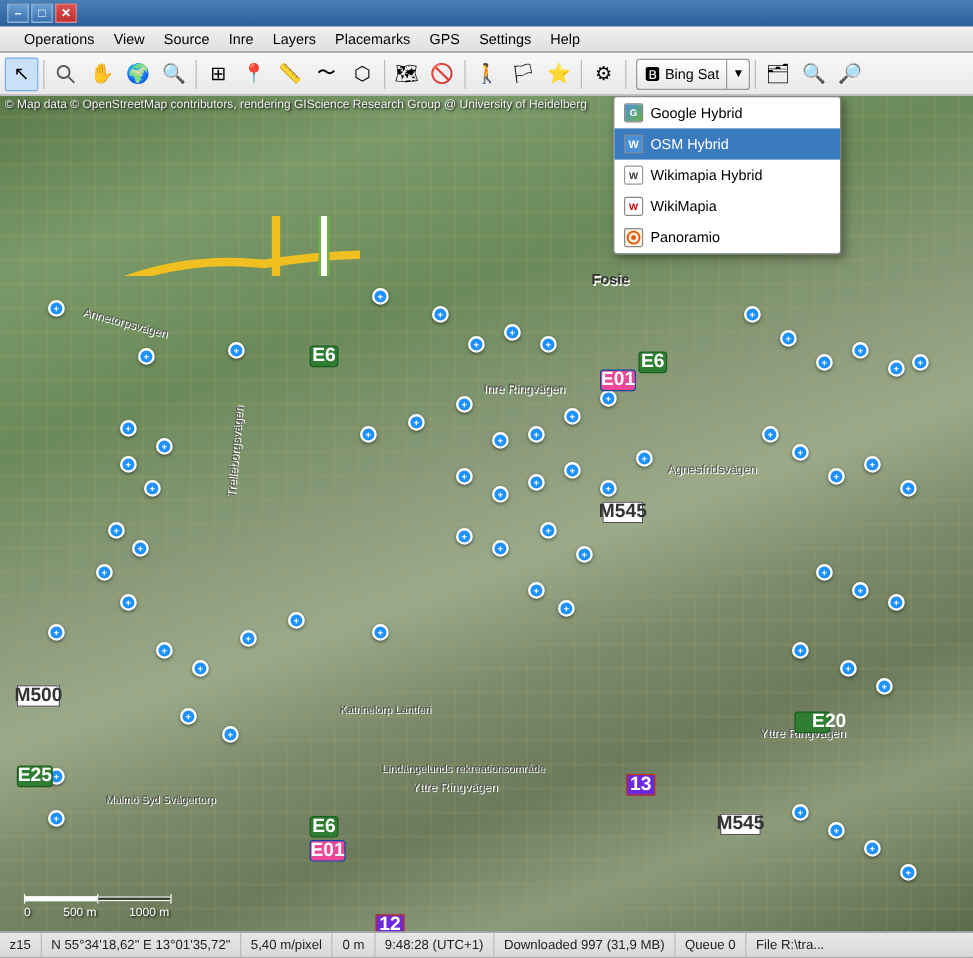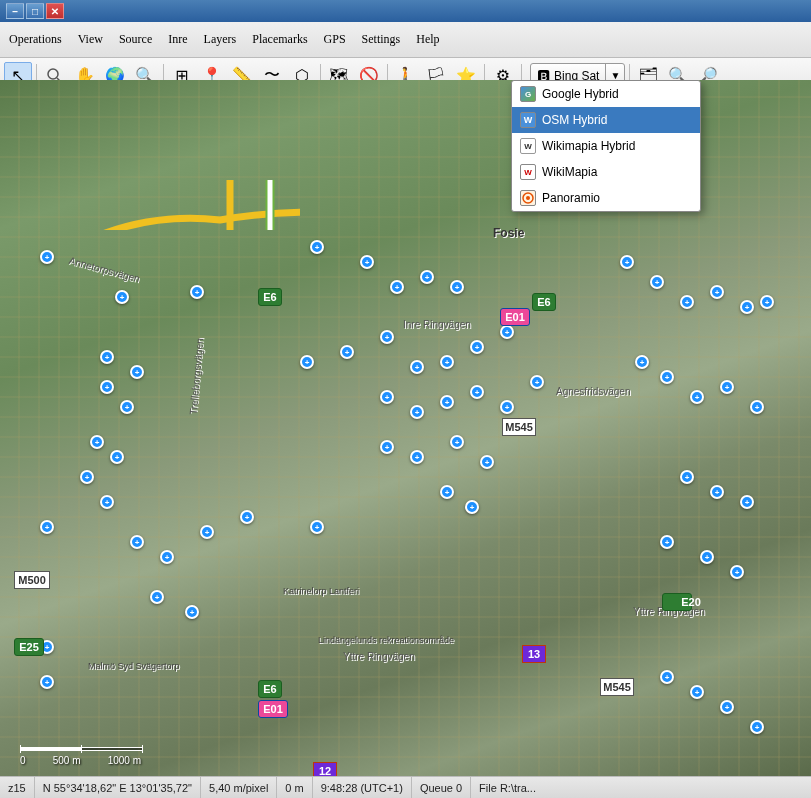--- a/index.html
+++ b/index.html
@@ -21,26 +21,25 @@
     #title-bar .win-btn {
       width: 18px; height: 16px; border: 1px solid rgba(255,255,255,0.4);
       background: linear-gradient(to bottom, #6a9fd0, #3a70b0);
       color: white; font-size: 10px; cursor: pointer;
       display: flex; align-items: center; justify-content: center;
     }
     #title-bar .win-btn.close { background: linear-gradient(to bottom, #e05050, #c03030); }
 
     
     #menu-bar {
-      height: 36px;
+      height: 22px;
       background: linear-gradient(to bottom, #f0f0f0, #e0e0e0);
       display: flex; align-items: center;
       border-bottom: 1px solid #bbb;
-      padding: 0 1px;
-      font-family: Liberation Serif, serif;
+      padding: 0 12px;
     }
     .menu-item {
       padding: 2px 8px;
       cursor: pointer;
       font-size: 12px;
       color: #000;
       height: 100%;
       display: flex; align-items: center;
     }
 
@@ -234,21 +233,21 @@
       z-index: 9;
       pointer-events: none;
     }
 
     
     .hw-shield {
       position: absolute;
       width: 28px; height: 18px;
       border-radius: 3px;
       display: flex; align-items: center; justify-content: center;
-      font-size: 11px; font-weight: bold;
+      font-size: 16px; font-weight: bold;
       color: white;
       z-index: 9;
       pointer-events: none;
     }
     .hw-green { background: #2e7d32; border: 1px solid #1b5e20; }
     .hw-blue { background: #ec4899; border: 1px solid #0d47a1; }
     .hw-orange { background: #6d28d9; border: 1px solid #bf360c; border-radius: 0; margin-left: 30px; }
     .hw-white { background: white; border: 1px solid #555; color: #333; border-radius: 0; }
 
     
@@ -367,20 +366,21 @@
   <div class="road-label" style="top:290px; left:155px; transform:rotate(-85deg); background:transparent; color:#555; text-shadow:1px 1px 0 white;">Trelleborgsvägen</div>
   <div class="road-label" style="top:238px; left:400px; background:transparent; color:#555; text-shadow:1px 1px 0 white;">Inre Ringvägen</div>
   <div class="road-label" style="top:305px; left:553px; background:transparent; color:#555; text-shadow:1px 1px 0 white;">Agnesfridsvägen</div>
   <div class="road-label" style="top:570px; left:340px; background:transparent; color:#555; text-shadow:1px 1px 0 white;">Yttre Ringvägen</div>
   <div class="road-label" style="top:525px; left:630px; background:transparent; color:#555; text-shadow:1px 1px 0 white;">Yttre Ringvägen</div>
   <div class="road-label" style="top:695px; left:735px; background:transparent; color:#333; text-shadow:1px 1px 0 white; font-weight:bold;">Lockarp</div>
   <div class="road-label" style="top:505px; left:280px; background:transparent; color:#444; text-shadow:1px 1px 0 white; font-size:9px;">Katrinelorp Lantferi</div>
   <div class="road-label" style="top:554px; left:315px; background:transparent; color:#444; text-shadow:1px 1px 0 white; font-size:9px;">Lindängelunds rekreationsområde</div>
   <div class="road-label" style="top:580px; left:85px; background:transparent; color:#444; text-shadow:1px 1px 0 white; font-size:9px;">Malmö Syd Svägertorp</div>
 
+  <div id="map-copyright">© Map data © OpenStreetMap contributors, rendering GIScience Research Group @ University of Heidelberg</div>
 
   <div id="scale-bar">
     <div class="scale-line">
       <div class="scale-ruler">
         <div class="scale-tick" style="background:white;"></div>
         <div class="scale-fill" style="width:60px; background:white; border-top:1px solid white; border-bottom:1px solid white;"></div>
         <div class="scale-tick" style="background:white;"></div>
         <div class="scale-fill" style="width:60px; background:rgba(0,0,0,0.5); border-top:1px solid white; border-bottom:1px solid white;"></div>
         <div class="scale-tick" style="background:white;"></div>
       </div>
@@ -500,15 +500,16 @@
   <div class="hw-shield hw-white" style="left:600px; top:598px; width:34px; color:#333;">M545</div>
   <div class="hw-shield hw-green" style="left:14px; top:558px; width:30px;">E25</div>
 </div>
 
 <div id="status-bar">
   <div class="status-item">z15</div>
   <div class="status-item">N 55°34'18,62"  E 13°01'35,72"</div>
   <div class="status-item">5,40 m/pixel</div>
   <div class="status-item">0 m</div>
   <div class="status-item">9:48:28 (UTC+1)</div>
+  <div class="status-item">Downloaded 997  (31,9 MB)</div>
   <div class="status-item">Queue 0</div>
   <div class="status-item" style="border-right:none;">File R:\tra...</div>
 </div>
 
 </body></html>

